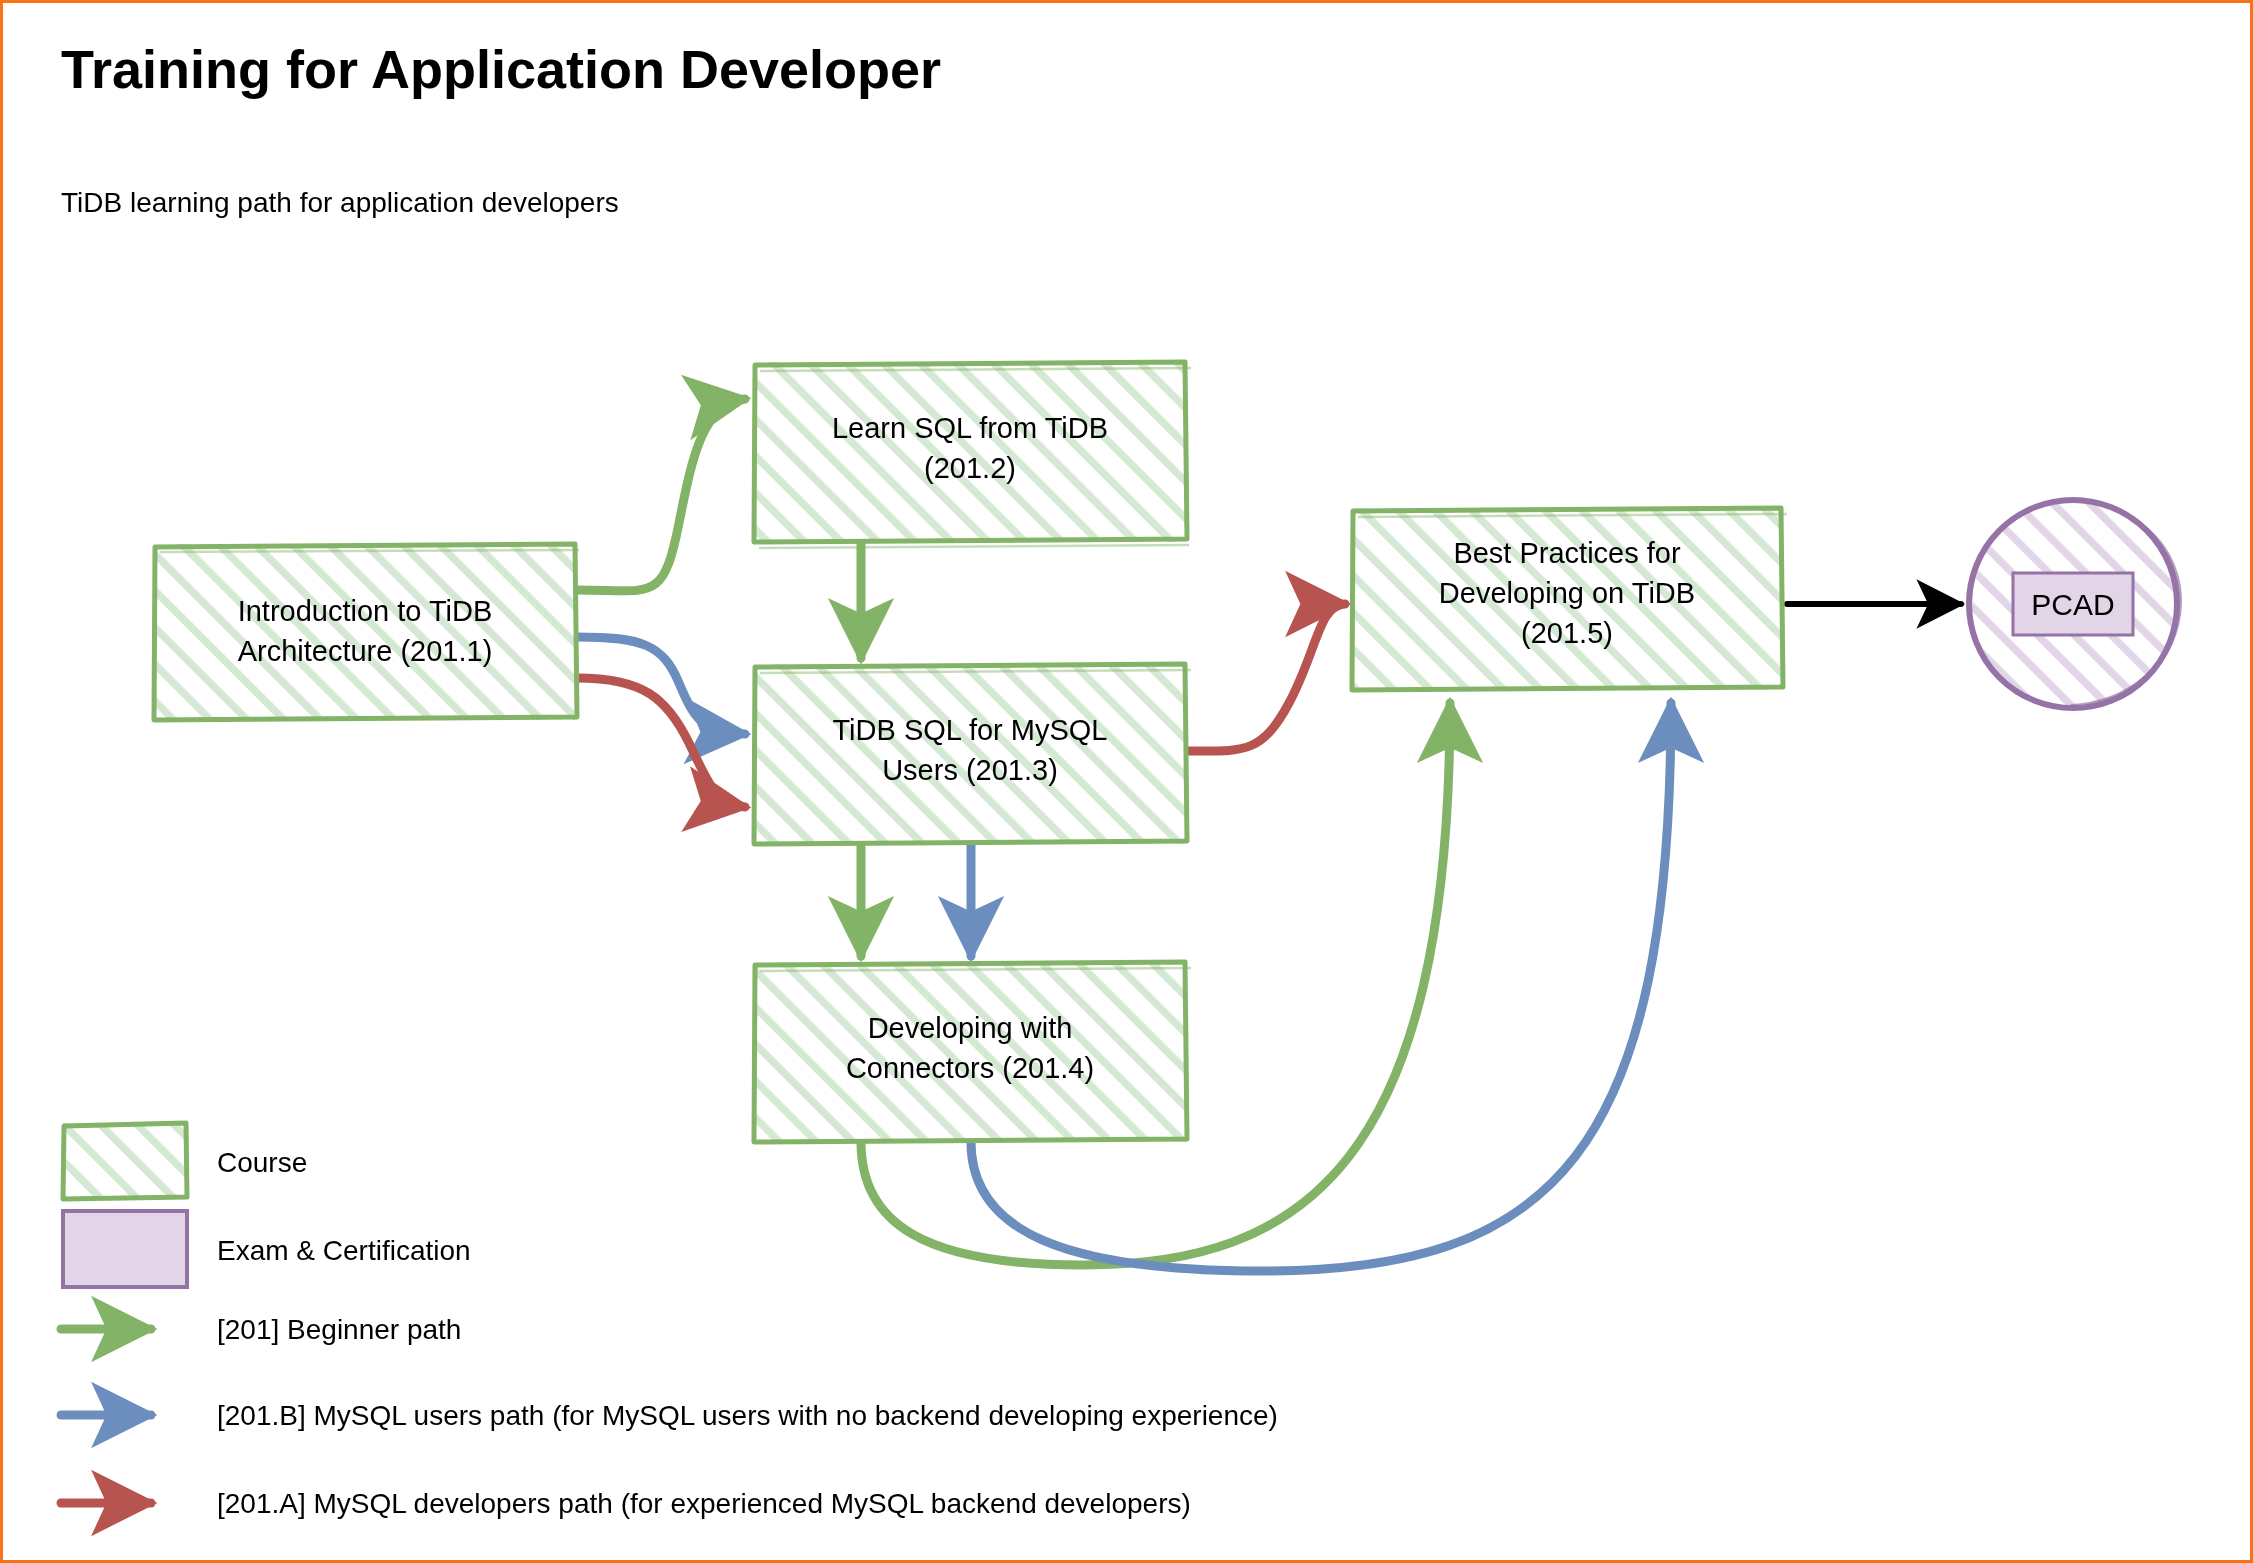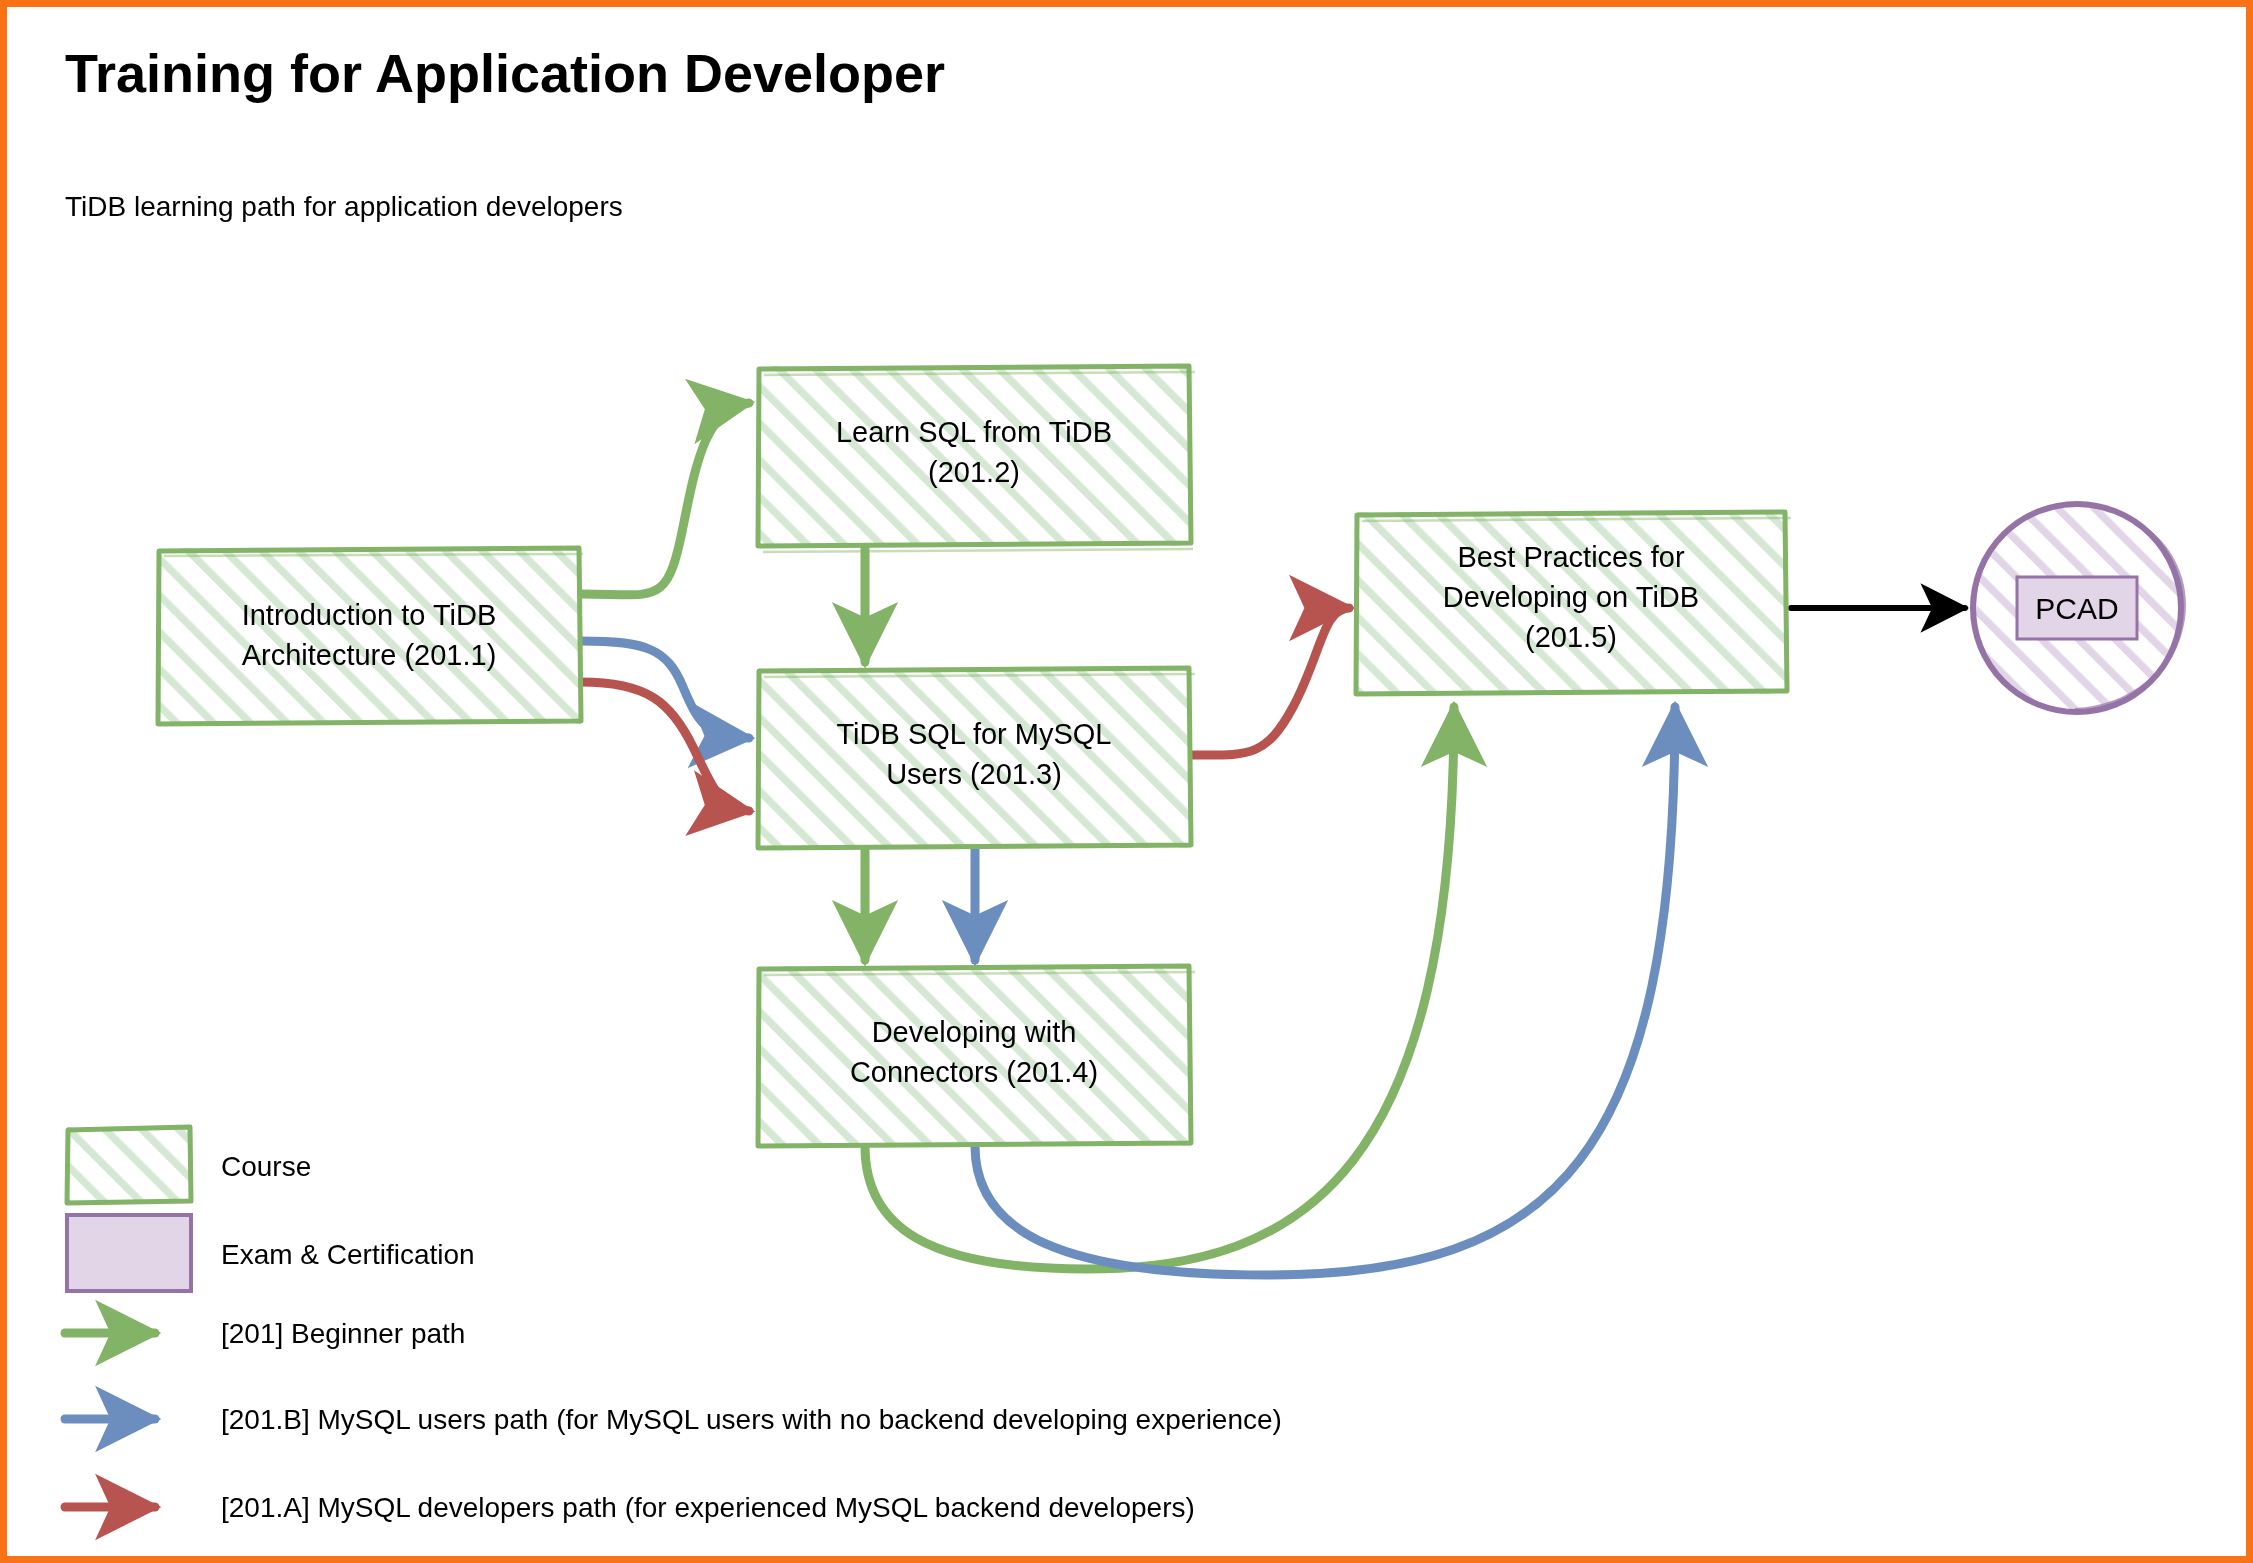--- a/index.html
+++ b/index.html
@@ -9,21 +9,21 @@
   }
   body {
     font-family: "Liberation Sans", sans-serif;
   }
   #canvas {
     position: relative;
     width: 2253px;
     height: 1563px;
     background: #ffffff;
     box-sizing: border-box;
-    border: 7px solid #f97316;
+    border: 3px solid #f97316;
     overflow: hidden;
     padding-left: 12px;
   }
   #diagram-svg {
     position: absolute;
     left: 0;
     top: 0;
     width: 2253px;
     height: 1563px;
   }

